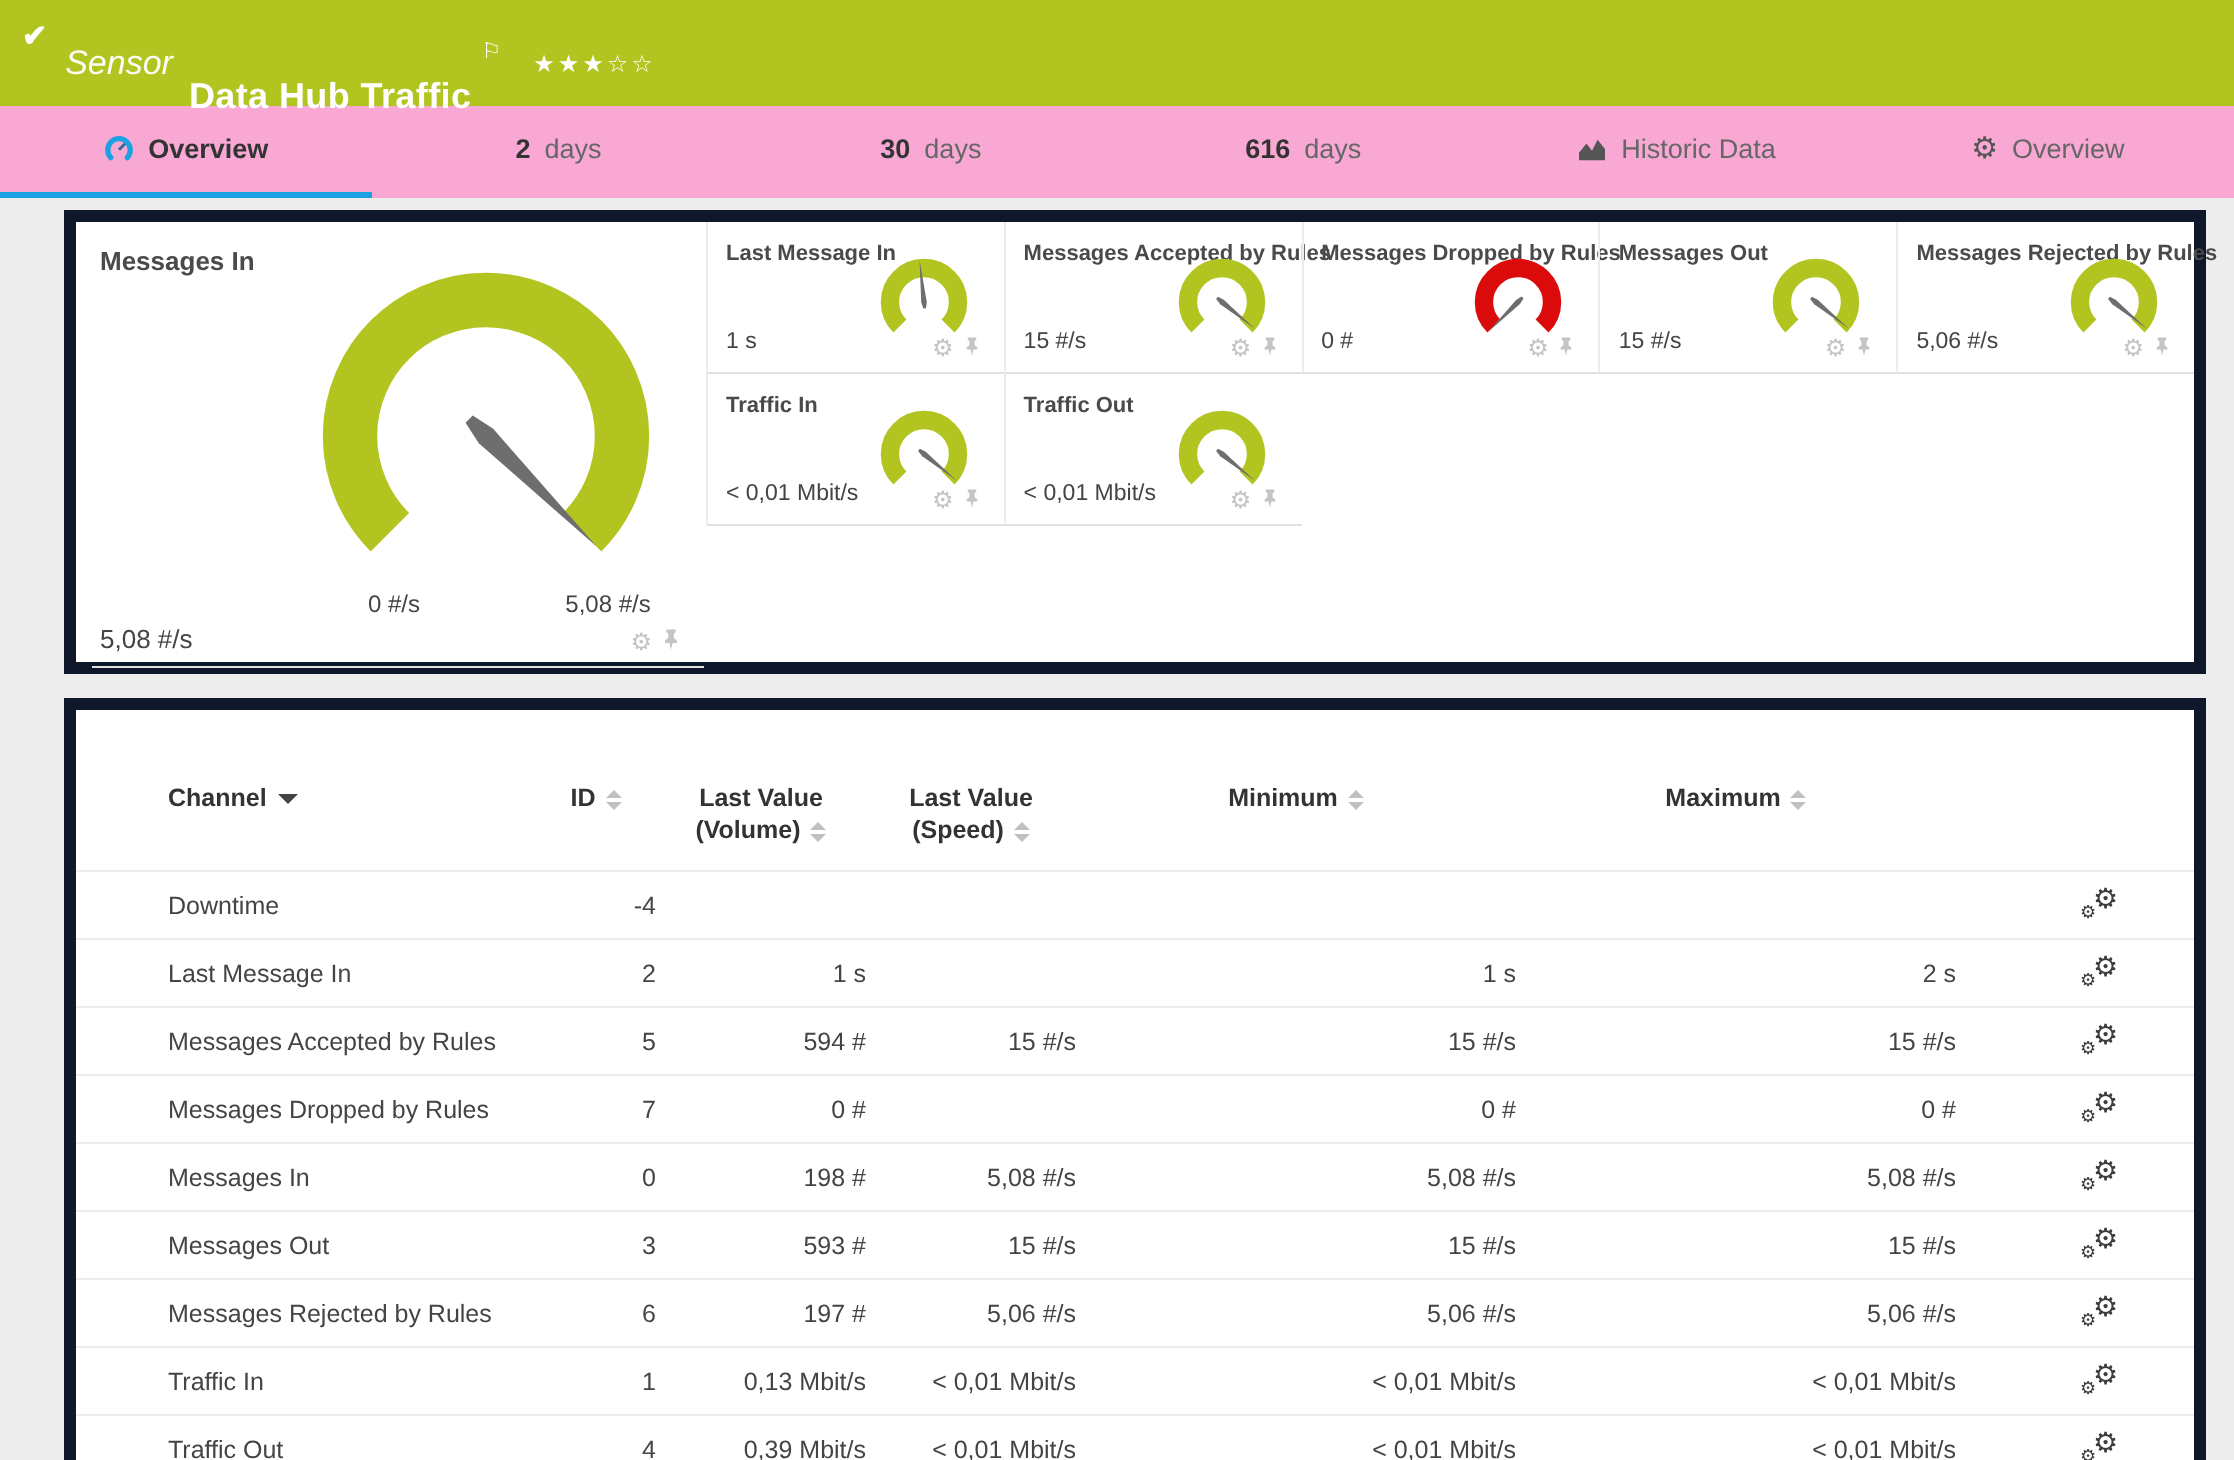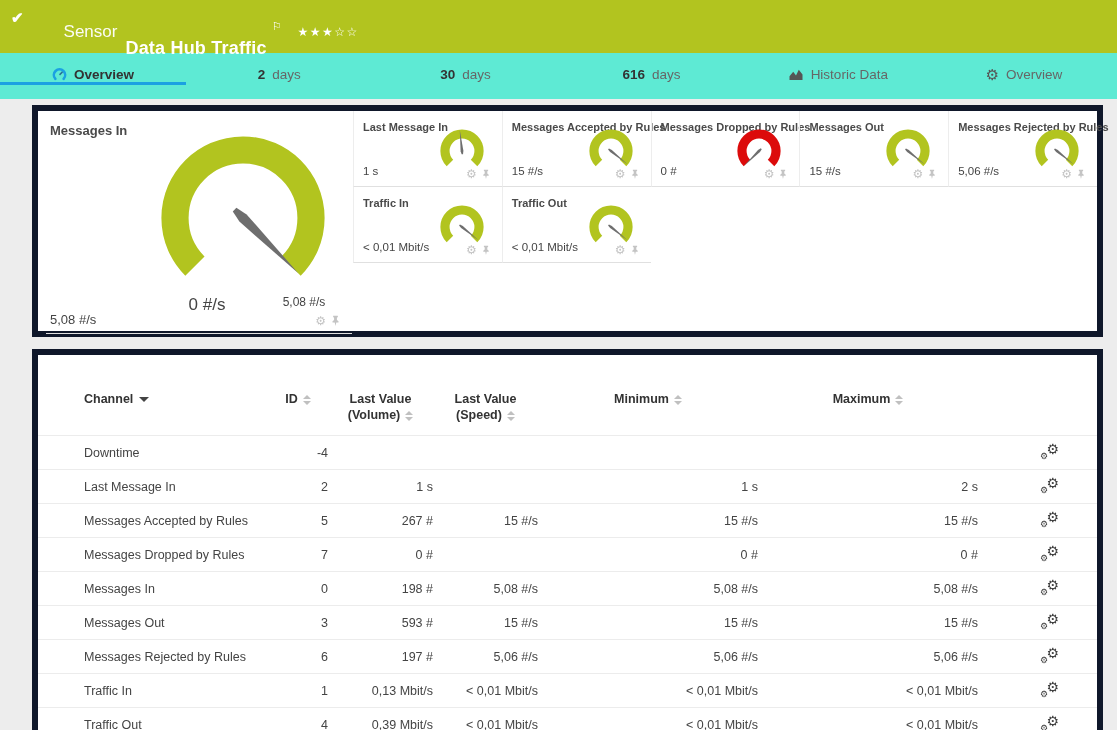--- a/index.html
+++ b/index.html
@@ -5,42 +5,42 @@
   html,body{margin:0;padding:0;}
   body{
     width:1117px;height:730px;overflow:hidden;background:#ededed;
     font-family:"Liberation Sans",sans-serif;-webkit-font-smoothing:antialiased;
   }
   
   .topbar{height:53px;background:#b2c41f;display:flex;align-items:flex-start;}
   .check{color:#fff;font-size:15px;font-weight:700;margin:9px 9px 0 11px;}
   .title-block{padding-top:5px;}
   .title-line{display:flex;align-items:center;color:#fff;line-height:22px;}
-  .kind{font-size:17px;margin-right:8px;color:rgba(255,255,255,.95);margin-left:31px;}
+  .kind{font-style:italic;font-size:17px;margin-right:8px;color:rgba(255,255,255,.95);}
   .name{font-weight:700;font-size:18px;letter-spacing:.2px;margin-top:32px;}
   .flag{font-size:11px;margin-left:5px;transform:translateY(-6px);}
   .stars{margin-left:16px;font-size:12px;letter-spacing:1.5px;}
   .status{color:#fff;font-weight:700;font-size:11px;margin:4px 0 0 22px;}
   
-  .tabs{height:46px;background:#5eead4;display:flex;align-items:center;}
+  .tabs{height:46px;background:#f9a8d4;display:flex;}
   .tab{flex:1;display:flex;align-items:center;justify-content:center;gap:7px;
        font-size:13.5px;color:#666;cursor:pointer;border-bottom:3px solid transparent;box-sizing:border-box;}
   .tab.active{border-bottom-color:#1ba1e2;}
   .tab.active .lbl{color:#333;font-weight:700;}
   .tab .num{font-weight:700;color:#333;}
   .tab-icon{display:flex;align-items:center;}
   .glyph{font-size:15px;color:#555;line-height:1;}
   
   .panel{background:#fff;border:6px solid #0f172a;margin:0 14px 0 32px;box-sizing:border-box;}
   #gauges{margin-top:6px;height:232px;position:relative;}
   
   .big-tile{position:absolute;left:8px;top:0;width:306px;height:222px;border-bottom:1px solid #e0e0e0;}
   .big-title{position:absolute;left:4px;top:12px;font-size:13px;font-weight:700;color:#4a4a4a;}
   .big-gauge{position:absolute;left:112px;top:22px;}
-  .scale-min{position:absolute;left:126px;top:184px;width:70px;text-align:center;font-size:17px;color:#444;}
+  .scale-min{position:absolute;left:116px;top:184px;width:70px;text-align:center;font-size:12px;color:#444;}
   .scale-max{position:absolute;left:208px;top:184px;width:100px;text-align:center;font-size:12px;color:#444;}
   .big-value{position:absolute;left:4px;bottom:6px;font-size:13px;color:#444;}
   .big-icons{position:absolute;right:4px;bottom:4px;}
   
   .small-grid{position:absolute;left:315px;top:0;right:0;display:grid;grid-template-columns:repeat(5,1fr);grid-auto-rows:76px;}
   .tile{position:relative;border-bottom:1px solid #e0e0e0;border-left:1px solid #ededed;}
   .tile-title{position:absolute;left:9px;top:10px;font-size:11px;font-weight:700;color:#4a4a4a;white-space:nowrap;}
   .tile-gauge{position:absolute;right:17px;top:17px;}
   .tile-value{position:absolute;left:9px;bottom:9px;font-size:11.5px;color:#444;}
   .tile-icons{position:absolute;right:11px;bottom:3px;display:flex;gap:4px;align-items:center;}
@@ -291,21 +291,21 @@
           <td>1 s</td>
           <td></td>
           <td>1 s</td>
           <td>2 s</td>
           <td class="set"><span class="gears">
       <span class="g1">⚙</span><span class="g2">⚙</span></span></td>
         </tr>
         <tr>
           <td class="ch">Messages Accepted by Rules</td>
           <td>5</td>
-          <td>267 #</td>
+          <td>594 #</td>
           <td>15 #/s</td>
           <td>15 #/s</td>
           <td>15 #/s</td>
           <td class="set"><span class="gears">
       <span class="g1">⚙</span><span class="g2">⚙</span></span></td>
         </tr>
         <tr>
           <td class="ch">Messages Dropped by Rules</td>
           <td>7</td>
           <td>0 #</td>

